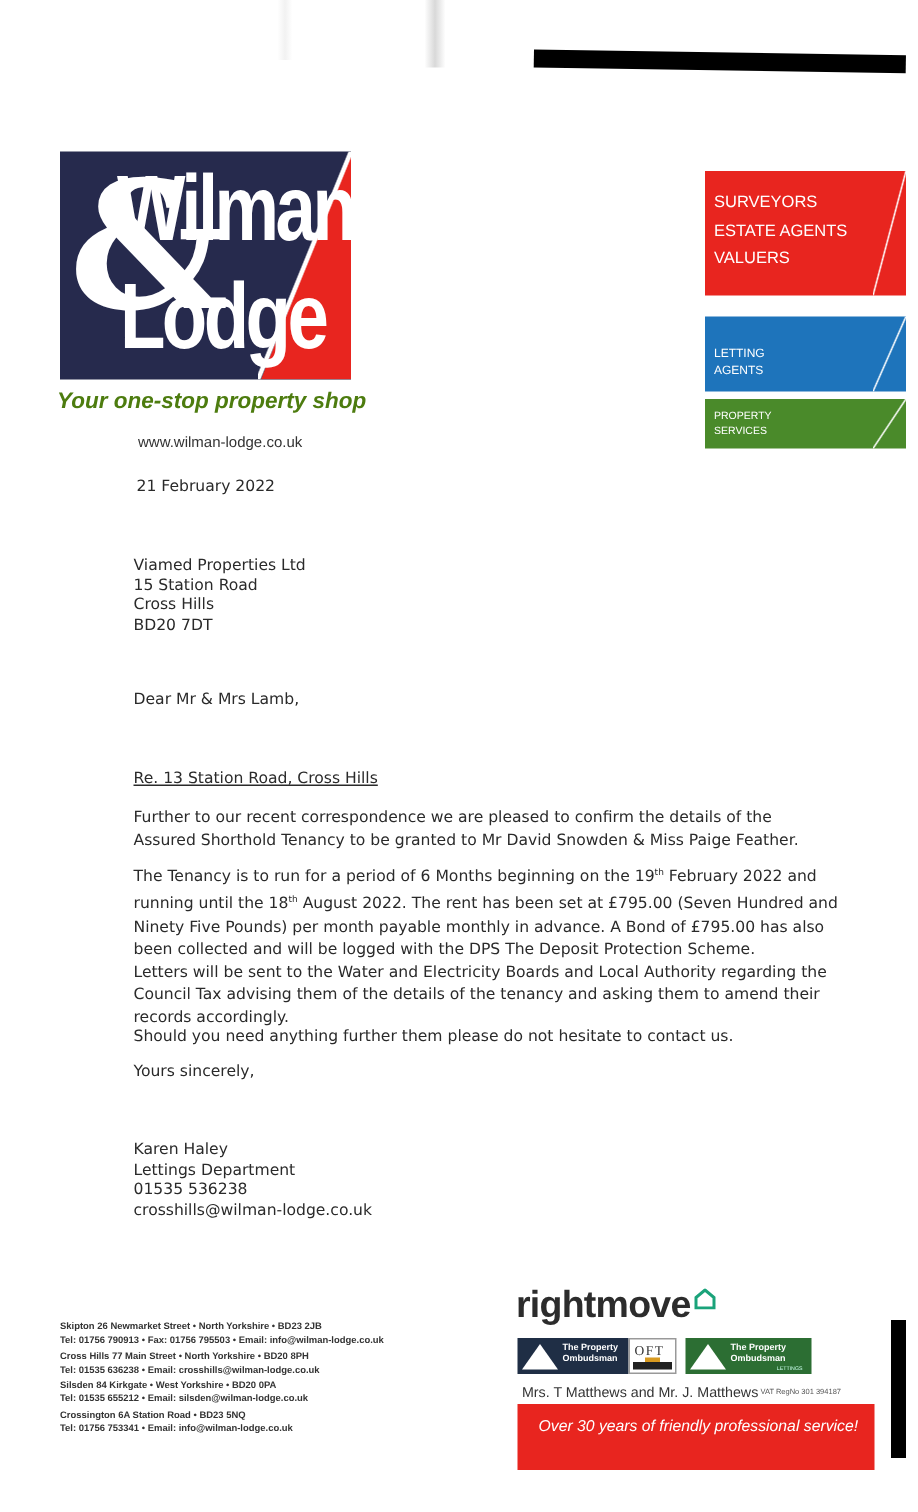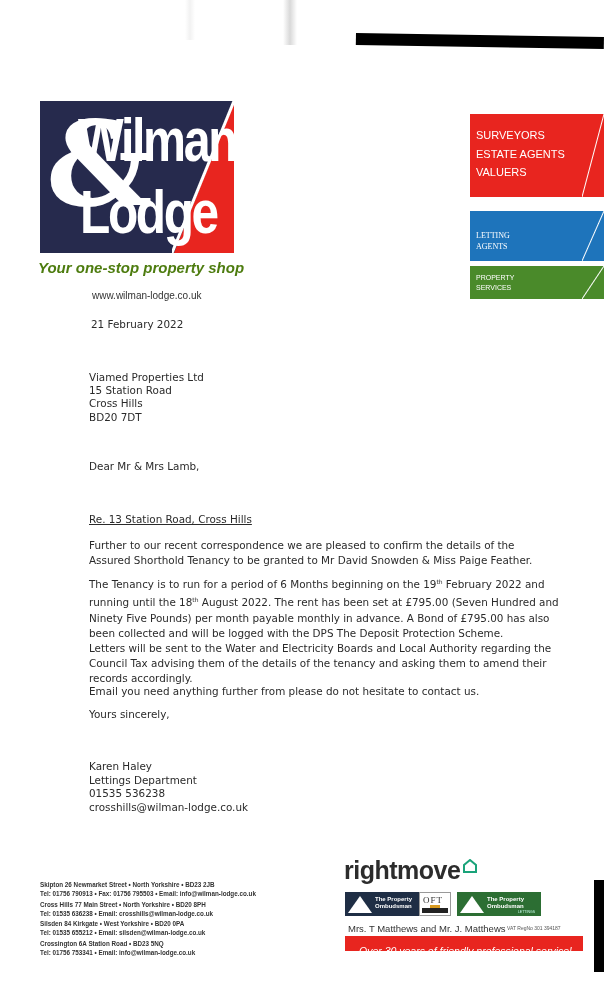--- a/index.html
+++ b/index.html
@@ -35,21 +35,21 @@
 
   
   .svc { left:470px; width:90px; color:#fff; font-family:"Liberation Sans Narrow","Liberation Sans", sans-serif;padding-left:44px; }
   .svc-red { top:114px; height:83px; background:#e8251f; }
   .svc-blue { top:211px; height:50px; background:#1e74bb; }
   .svc-green { top:266px; height:33px; background:#4a8a2a; }
   .svc-cut { position:absolute; right:0; top:0; width:22px; height:100%;
              background:linear-gradient(to bottom right, transparent calc(50% - 1px), #fff 50%, transparent calc(50% + 1px)); }
   .svc-text { position:absolute; left:6px; font-size:10px; line-height:1.55; text-transform:uppercase; }
   .svc-red .svc-text { top:12px; font-size:11px; line-height:1.7; }
-  .svc-blue .svc-text { top:19px; font-size:8px; line-height:1.4;font-family:Liberation Serif, serif; }
+  .svc-blue .svc-text { top:19px; font-size:8px; line-height:1.4; }
   .svc-green .svc-text { top:7px; font-size:7px; line-height:1.4; }
 
   
   .letter { font-family:"DejaVu Sans", sans-serif; font-size:10.4px; color:#2a2a2a; }
   .date { left:91px; top:318px; }
   .addr { left:89px; top:371px; line-height:13.2px; }
   .salutation { left:89px; top:460px; }
   .subject { left:89px; top:513px; text-decoration:underline; }
   .para { left:89px; width:470px; line-height:15px; }
   .p1 { top:538px; }
@@ -71,21 +71,21 @@
   .badge-tpo2 { left:457px; width:72px; background:#2c6e33; }
   .badge-tri { position:absolute; left:3px; top:4px; width:0; height:0;
                border-left:12px solid transparent; border-right:12px solid transparent; border-bottom:17px solid #fff; }
   .badge-txt { position:absolute; left:30px; top:4px; font-size:6px; font-weight:bold; color:#fff; line-height:7px; }
   .badge-sub { position:absolute; right:6px; bottom:2px; font-size:3.5px; color:#cfe; }
   .oft-txt { position:absolute; left:3px; top:2px; font-family:"Liberation Serif", serif; font-size:9px; color:#333; letter-spacing:1px; }
   .oft-bar { position:absolute; left:2px; bottom:2px; right:2px; height:5px; background:#222; }
   .oft-scale { position:absolute; left:10px; top:12px; width:10px; height:3px; background:#d89a20; }
   .owners { left:348px; top:923px; font-size:9.5px; color:#333; }
   .vat { left:507px; top:925px; font-size:5px; color:#555; }
-  .banner { left:345px; top:936px; width:238px; height:15px; background:#e8251f; }
+  .banner { left:345px; top:936px; width:238px; height:44px; background:#e8251f; }
   .banner-text { position:absolute; left:14px; top:9px; font-size:10.5px; font-style:italic; color:#fff; }
 </style>
 </head>
 <body>
 
 <div class="abs scan-smudge2"></div>
 <div class="abs scan-smudge1"></div>
 <div class="abs scan-bar"></div>
 <div class="abs scan-edge"></div>
 
@@ -127,21 +127,21 @@
   <div>Viamed Properties Ltd</div>
   <div>15 Station Road</div>
   <div>Cross Hills</div>
   <div>BD20 7DT</div>
 </div>
 <div class="abs letter salutation">Dear Mr &amp; Mrs Lamb,</div>
 <div class="abs letter subject">Re. 13 Station Road, Cross Hills</div>
 <div class="abs letter para p1">Further to our recent correspondence we are pleased to confirm the details of the Assured Shorthold Tenancy to be granted to Mr David Snowden &amp; Miss Paige Feather.</div>
 <div class="abs letter para p2"><span>The Tenancy is to run for a period of 6 Months beginning on the 19</span><sup>th</sup><span> February 2022 and running until the 18</span><sup>th</sup><span> August 2022.  The rent has been set at £795.00 (Seven Hundred and Ninety Five Pounds) per month payable monthly in advance.  A Bond of £795.00 has also been collected and will be logged with the DPS The Deposit Protection Scheme.</span></div>
 <div class="abs letter para p3">Letters will be sent to the Water and Electricity Boards and Local Authority regarding the Council Tax advising them of the details of the tenancy and asking them to amend their records accordingly.</div>
-<div class="abs letter para p4">Email you need anything further from please do not hesitate to contact us.</div>
+<div class="abs letter para p4">Should you need anything further them please do not hesitate to contact us.</div>
 <div class="abs letter closing">Yours sincerely,</div>
 <div class="abs letter sig">
   <div>Karen Haley</div>
   <div>Lettings Department</div>
   <div>01535 536238</div>
   <div>crosshills@wilman-lodge.co.uk</div>
 </div>
 
 <div class="abs branches">
   <div class="branch">

